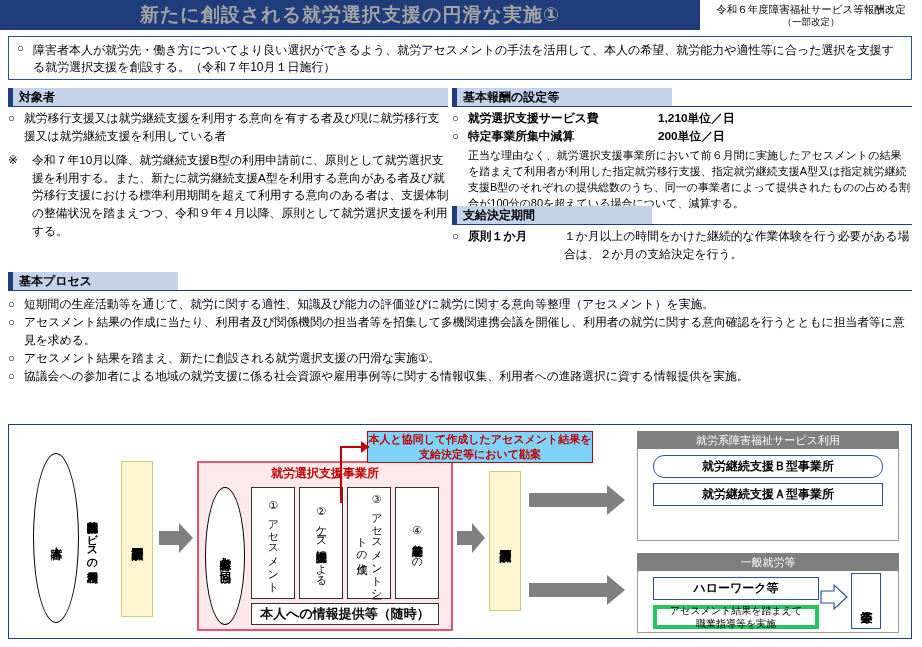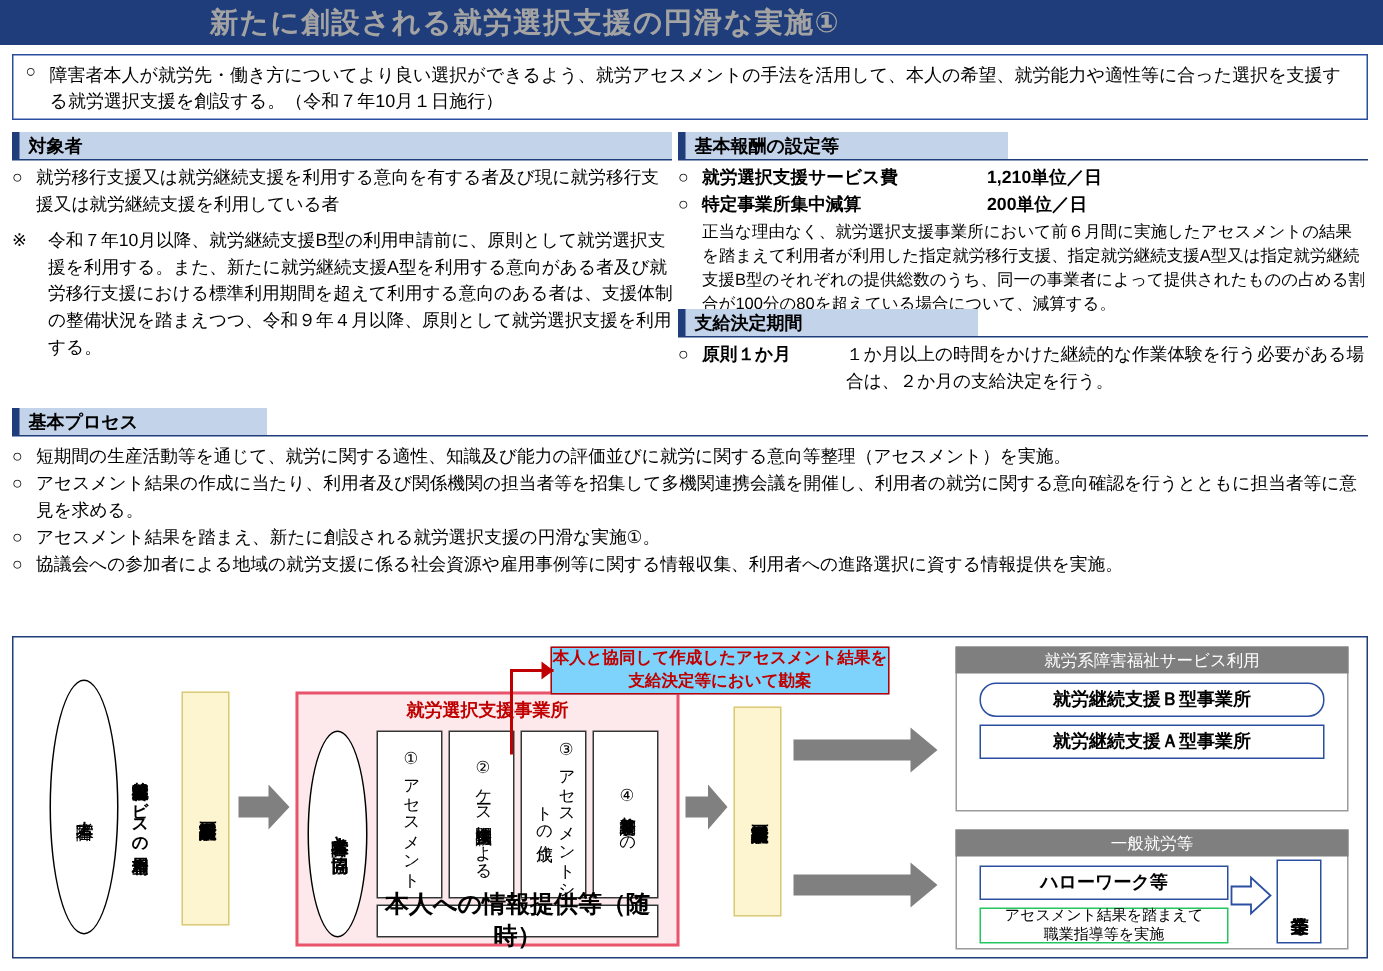--- a/index.html
+++ b/index.html
@@ -62,33 +62,37 @@
   }
   .box-line{border:1px solid #333;background:#fff;}
   .ellipse{
     border:1.5px solid #000;border-radius:50%;background:#fff;
   }
   .yellow{background:#fdf5d0;border:1px solid #d9c97a;}
   .pinkpanel{background:#fde9ec;border:2px solid #e8546b;}
   .redbox{border:1.5px solid #c00000;background:#7dd3fc;}
   .blue-hdr{background:#7f7f7f;color:#fff;display:flex;align-items:center;justify-content:center;font-size:11px;}
   .bluebox{border:1.5px solid #2a4fa0;background:#fff;display:flex;align-items:center;justify-content:center;font-weight:bold;font-size:12px;}
-  .graybox{border:1px solid #22c55e;background:#fff;display:flex;align-items:center;justify-content:center;font-size:10px;text-align:center;line-height:1.3;}
+  .graybox{border:4px solid #22c55e;background:#fff;display:flex;align-items:center;justify-content:center;font-size:10px;text-align:center;line-height:1.3;}
   .grayframe{border:1px solid #9a9a9a;background:#fff;}
   .ctr{display:flex;align-items:center;justify-content:center;text-align:center;}
   svg{display:block;overflow:visible;}
 </style>
 </head>
 <body>
 
 <div class="page">
 
   <div class="hdr">
     <div class="hdr-title">新たに創設される就労選択支援の円滑な実施①</div>
   </div>
+  <div class="hdr-right">
+    <div>令和６年度障害福祉サービス等報酬改定</div>
+    <div class="l2">（一部改定）</div>
+  </div>
 
   <div class="callout">
     <div class="row">
       <div class="mark">○</div>
       <div class="txt">障害者本人が就労先・働き方についてより良い選択ができるよう、就労アセスメントの手法を活用して、本人の希望、就労能力や適性等に合った選択を支援する就労選択支援を創設する。（令和７年10月１日施行）</div>
     </div>
   </div>
 
   <div class="bar" style="left:8px;top:88px;width:440px;">対象者</div>
   <div class="barline" style="left:8px;top:106px;width:440px;"></div>
@@ -190,21 +194,21 @@
     <div class="d-el pinkpanel" style="left:188px;top:36px;width:256px;height:170px;"></div>
     <div class="d-el ctr" style="left:188px;top:40px;width:256px;height:16px;font-weight:bold;font-size:12px;color:#c00000;">就労選択支援事業所</div>
 
     <div class="d-el ellipse vtext" style="left:196px;top:62px;width:40px;height:138px;font-size:11.5px;font-weight:bold;">障害者本人と協同</div>
 
     <div class="d-el box-line vtext" style="left:242px;top:62px;width:44px;height:112px;font-size:11px;">①アセスメント</div>
     <div class="d-el box-line vtext" style="left:290px;top:62px;width:44px;height:112px;font-size:11px;">②ケース会議多機関連携による</div>
     <div class="d-el box-line vtext" style="left:338px;top:62px;width:44px;height:112px;font-size:11px;">③アセスメントシートの作成</div>
     <div class="d-el box-line vtext" style="left:386px;top:62px;width:44px;height:112px;font-size:11px;">④連絡調整事業者等との</div>
 
-    <div class="d-el box-line ctr" style="left:242px;top:178px;width:188px;height:22px;font-weight:bold;font-size:16px;">本人への情報提供等（随時）</div>
+    <div class="d-el box-line ctr" style="left:242px;top:178px;width:188px;height:22px;font-weight:bold;font-size:13px;">本人への情報提供等（随時）</div>
 
     <div class="d-el redbox ctr" style="left:358px;top:6px;width:226px;height:32px;font-size:11px;font-weight:bold;color:#c00000;line-height:1.35;white-space:pre-line;">本人と協同して作成したアセスメント結果を
 支給決定等において勘案</div>
 
     <div class="d-el" style="left:330px;top:20px;width:32px;height:60px;">
       <svg width="32" height="60" viewBox="0 0 32 60">
         <polyline points="2,58 2,2 30,2" fill="none" stroke="#c00000" stroke-width="2"></polyline>
         <polygon points="24,-4 32,2 24,8" fill="#c00000" transform="translate(-2,0)"></polygon>
       </svg>
     </div>

